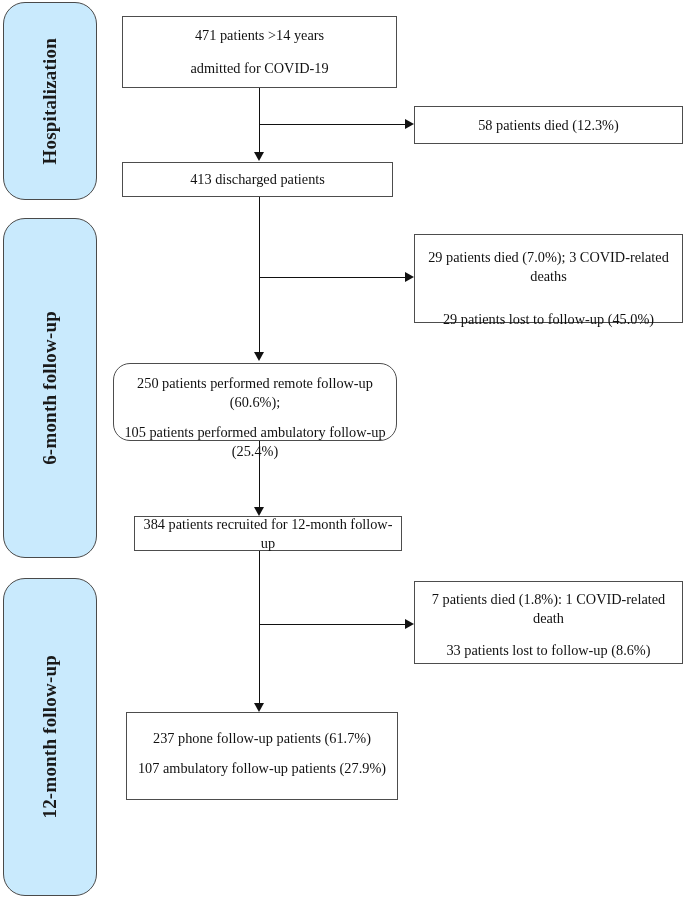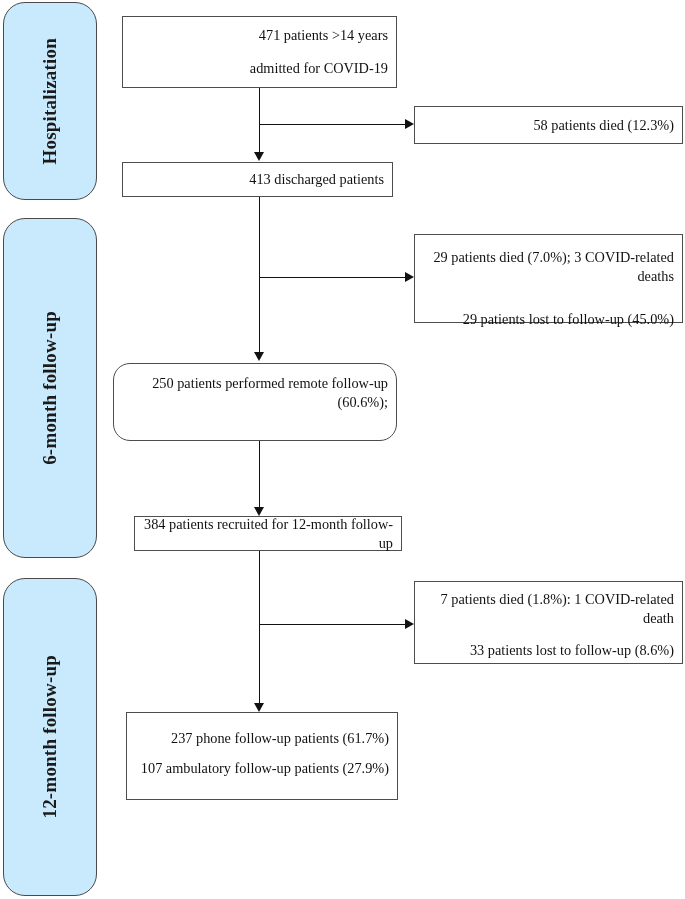--- a/index.html
+++ b/index.html
@@ -42,21 +42,21 @@
     background: #ffffff;
     border: 1.3px solid #4d4d4d;
     display: flex;
     flex-direction: column;
     align-items: center;
   }
   .node.center-text { justify-content: center; }
   .node-line {
     font-size: 14.3px;
     color: #111111;
-    text-align: right;
+    text-align: center;
     line-height: 1.32;
     width: 100%;
     padding: 0 8px;
     box-sizing: border-box;
   }
   
   .vline {
     position: absolute;
     width: 0;
     border-left: 1.6px solid #111111;
@@ -134,20 +134,21 @@
     <div class="node-line">413 discharged patients</div>
   </div>
 
   <div class="node" style="left:414px; top:234px; width:269px; height:89px; padding-top:13px; gap:24px;">
     <div class="node-line">29 patients died (7.0%); 3 COVID-related deaths</div>
     <div class="node-line">29 patients lost to follow-up (45.0%)</div>
   </div>
 
   <div class="node" style="left:113px; top:363px; width:284px; height:78px; padding-top:10px; gap:11px;border-radius:17px;">
     <div class="node-line">250 patients performed remote follow-up (60.6%);</div>
+    <div class="node-line">105 patients performed ambulatory follow-up (25.4%)</div>
   </div>
 
   <div class="node center-text" style="left:134px; top:516px; width:268px; height:35px;">
     <div class="node-line">384 patients recruited for 12-month follow-up</div>
   </div>
 
   <div class="node" style="left:414px; top:581px; width:269px; height:83px; padding-top:8px; gap:13px;">
     <div class="node-line">7 patients died (1.8%): 1 COVID-related death</div>
     <div class="node-line">33 patients lost to follow-up (8.6%)</div>
   </div>

